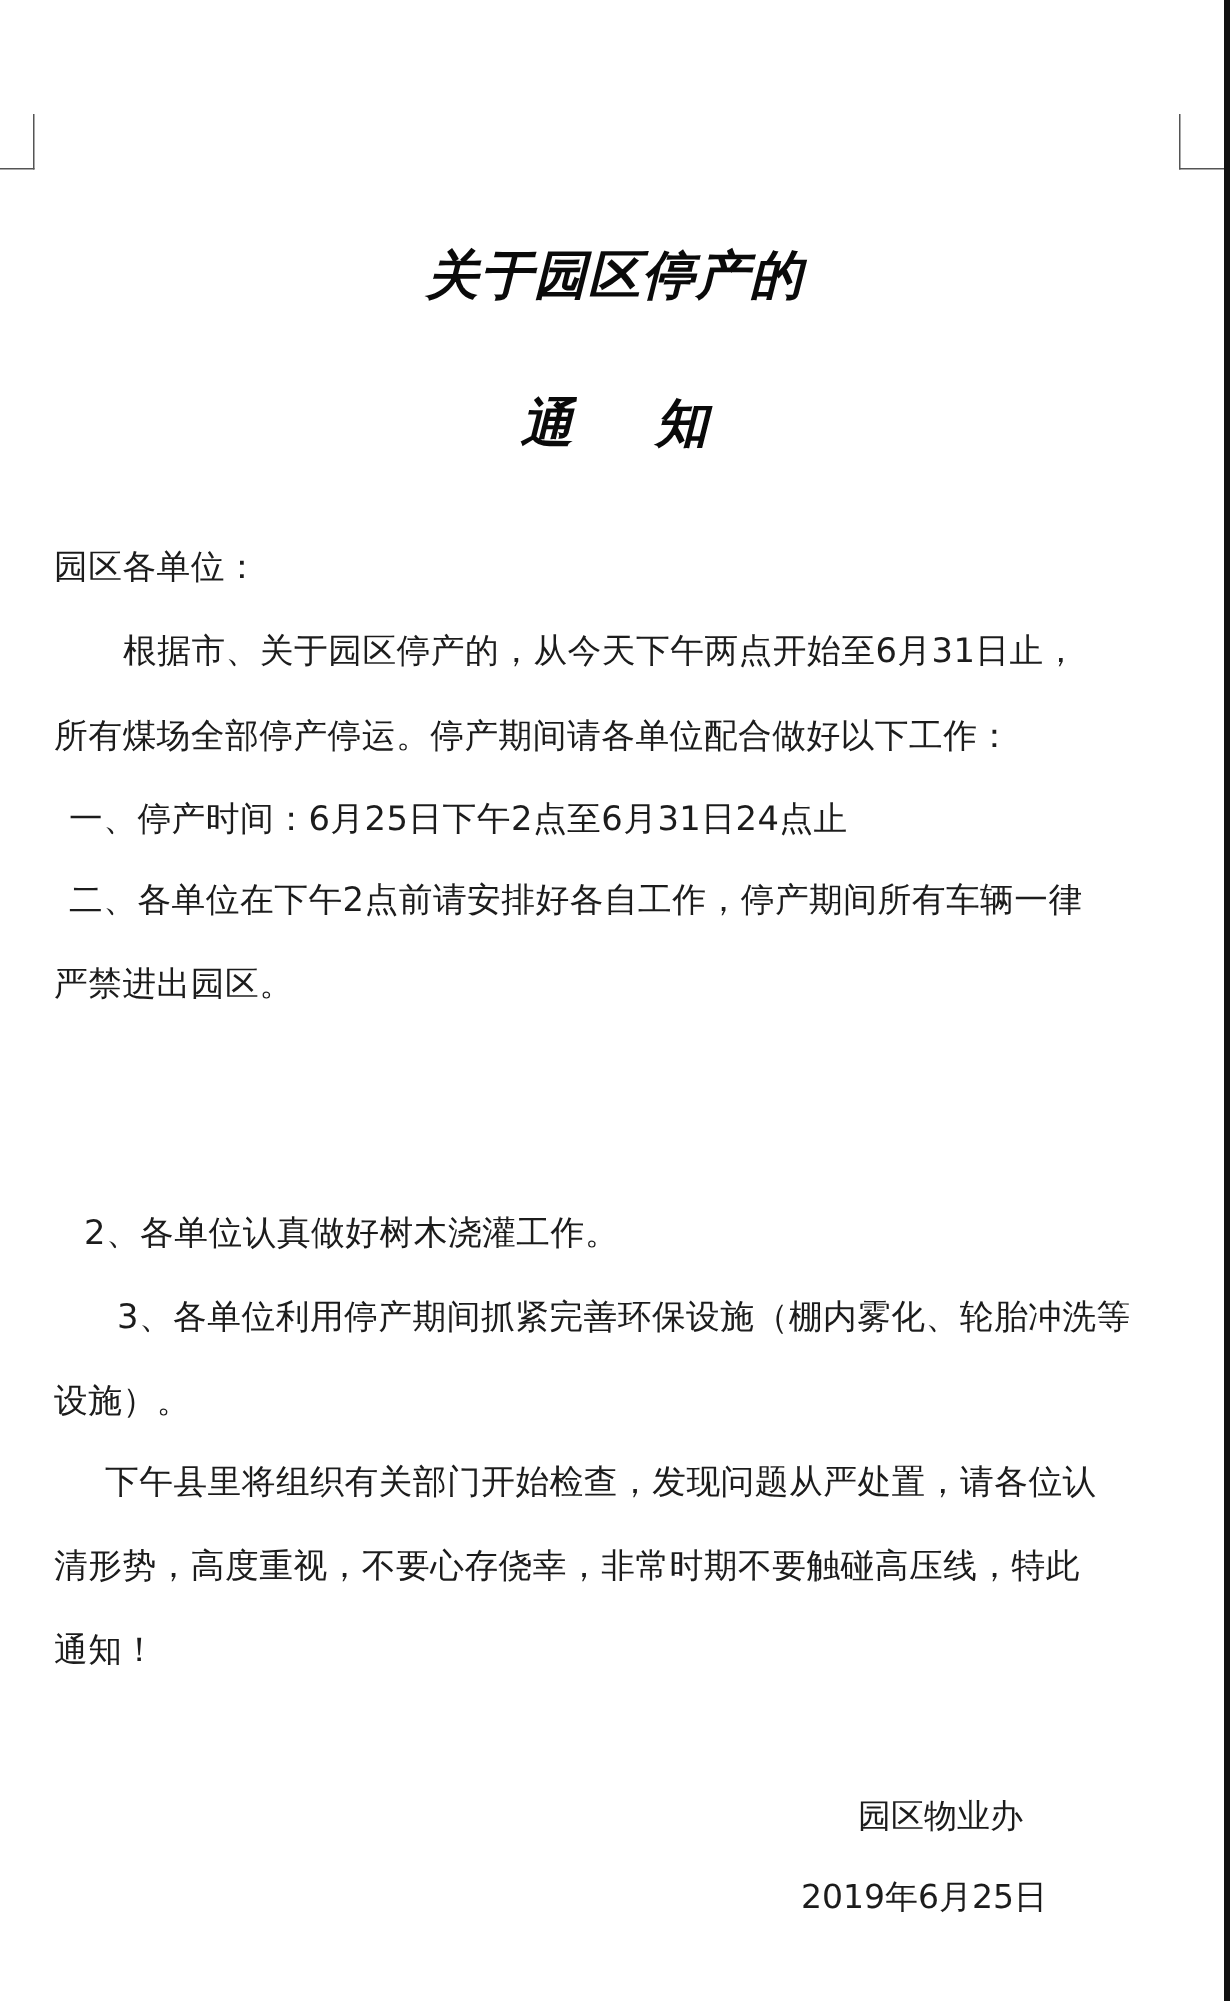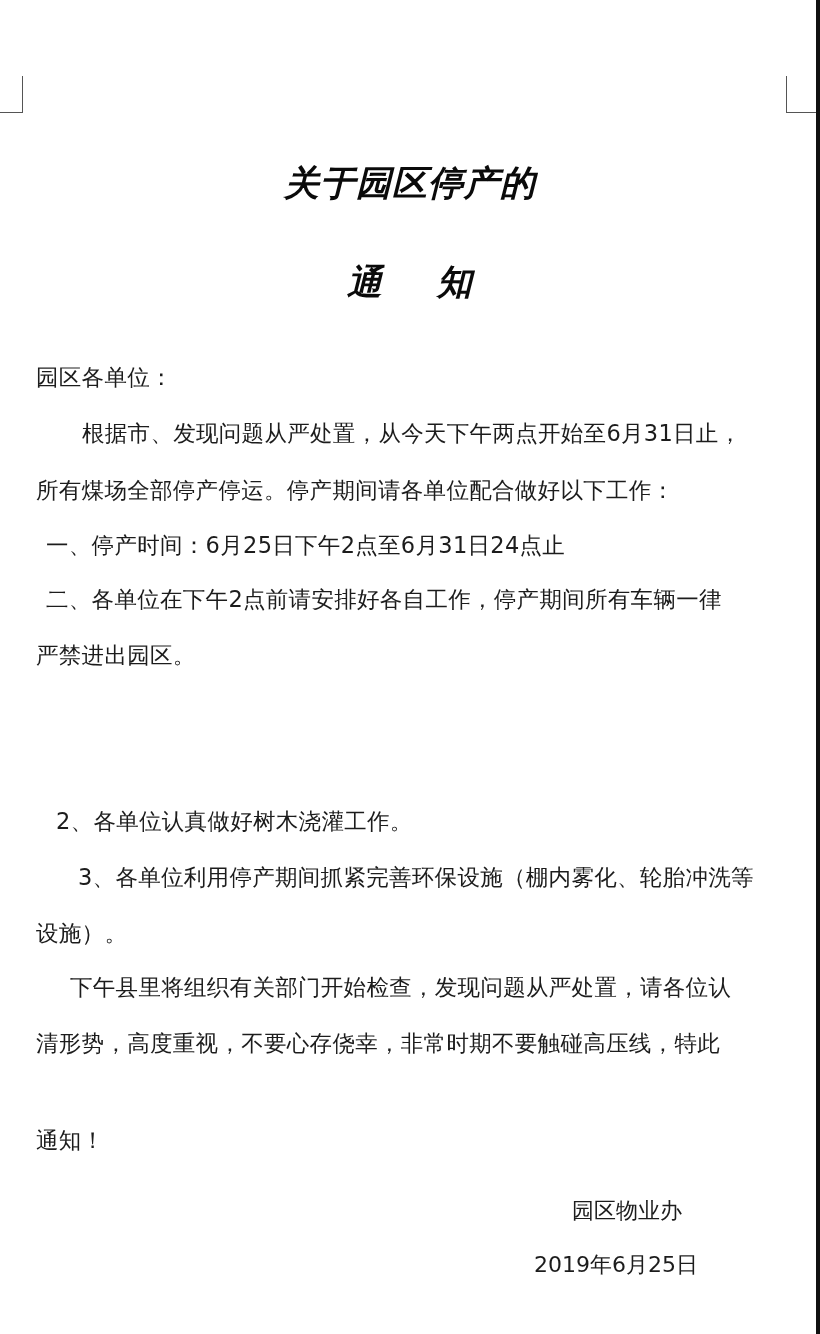--- a/index.html
+++ b/index.html
@@ -80,33 +80,33 @@
   <div class="corner corner-right"></div>
   <div class="right-edge"></div>
 
   <div class="title title-1">关于园区停产的</div>
   <div class="title title-2">
     <span>通</span><span class="gap"></span><span>知</span>
   </div>
 
   <div class="line" style="left:36px; top:362px;">园区各单位：</div>
 
-  <div class="line" style="left:82px; top:418px;">根据市、发现问题从严处置，从今天下午两点开始至6月31日止，</div>
+  <div class="line" style="left:82px; top:418px;">根据市、关于园区停产的，从今天下午两点开始至6月31日止，</div>
   <div class="line" style="left:36px; top:475px;">所有煤场全部停产停运。停产期间请各单位配合做好以下工作：</div>
 
   <div class="line" style="left:46px; top:530px;">一、停产时间：6月25日下午2点至6月31日24点止</div>
 
   <div class="line" style="left:46px; top:584px;">二、各单位在下午2点前请安排好各自工作，停产期间所有车辆一律</div>
   <div class="line" style="left:36px; top:640px;">严禁进出园区。</div>
 
 
   <div class="line" style="left:56px; top:806px;">2、各单位认真做好树木浇灌工作。</div>
 
   <div class="line" style="left:46px; top:862px;margin-left:32px;">3、各单位利用停产期间抓紧完善环保设施（棚内雾化、轮胎冲洗等</div>
   <div class="line" style="left:36px; top:918px;">设施）。</div>
 
   <div class="line" style="left:70px; top:972px;">下午县里将组织有关部门开始检查，发现问题从严处置，请各位认</div>
   <div class="line" style="left:36px; top:1028px;">清形势，高度重视，不要心存侥幸，非常时期不要触碰高压线，特此</div>
-  <div class="line" style="left:36px; top:1125px;">通知！</div>
+  <div class="line" style="left:36px; top:1084px;">通知！</div>
 
   <div class="sig" style="left:572px; top:1196px;">园区物业办</div>
   <div class="sig" style="left:534px; top:1250px;text-align:right;">2019年6月25日</div>
 </div>
 
 </body></html>

